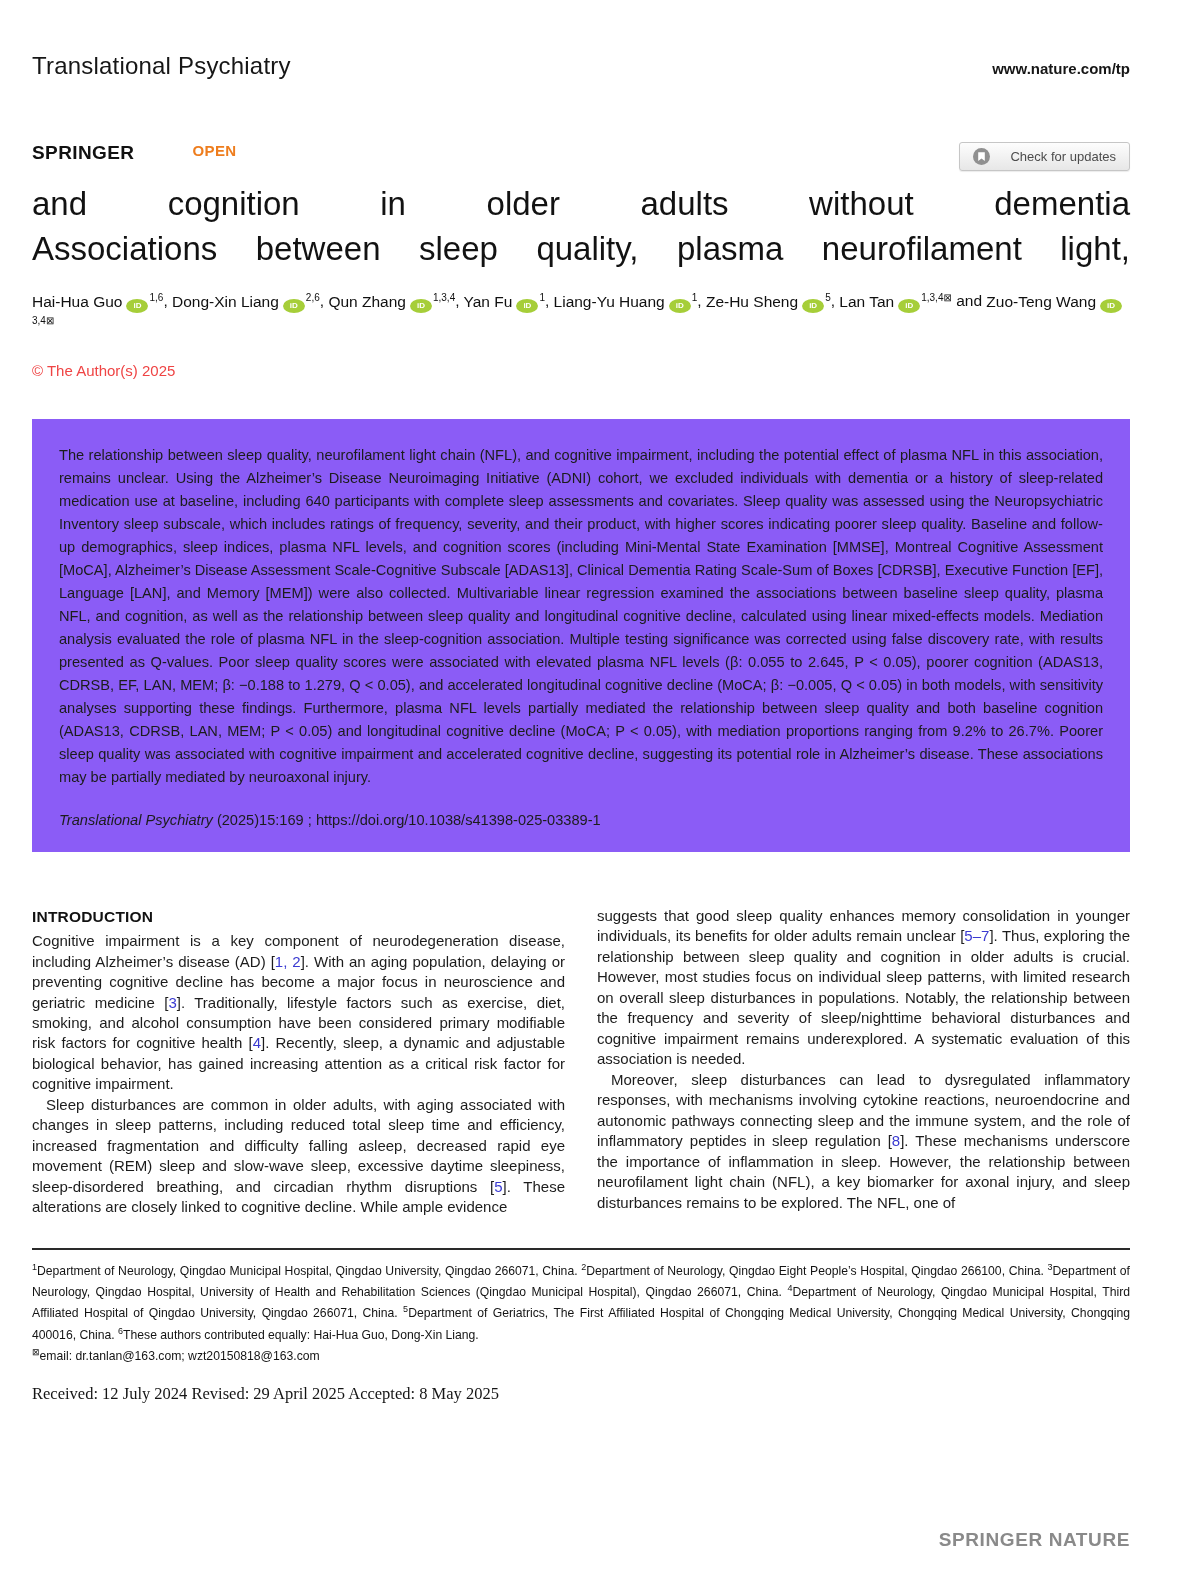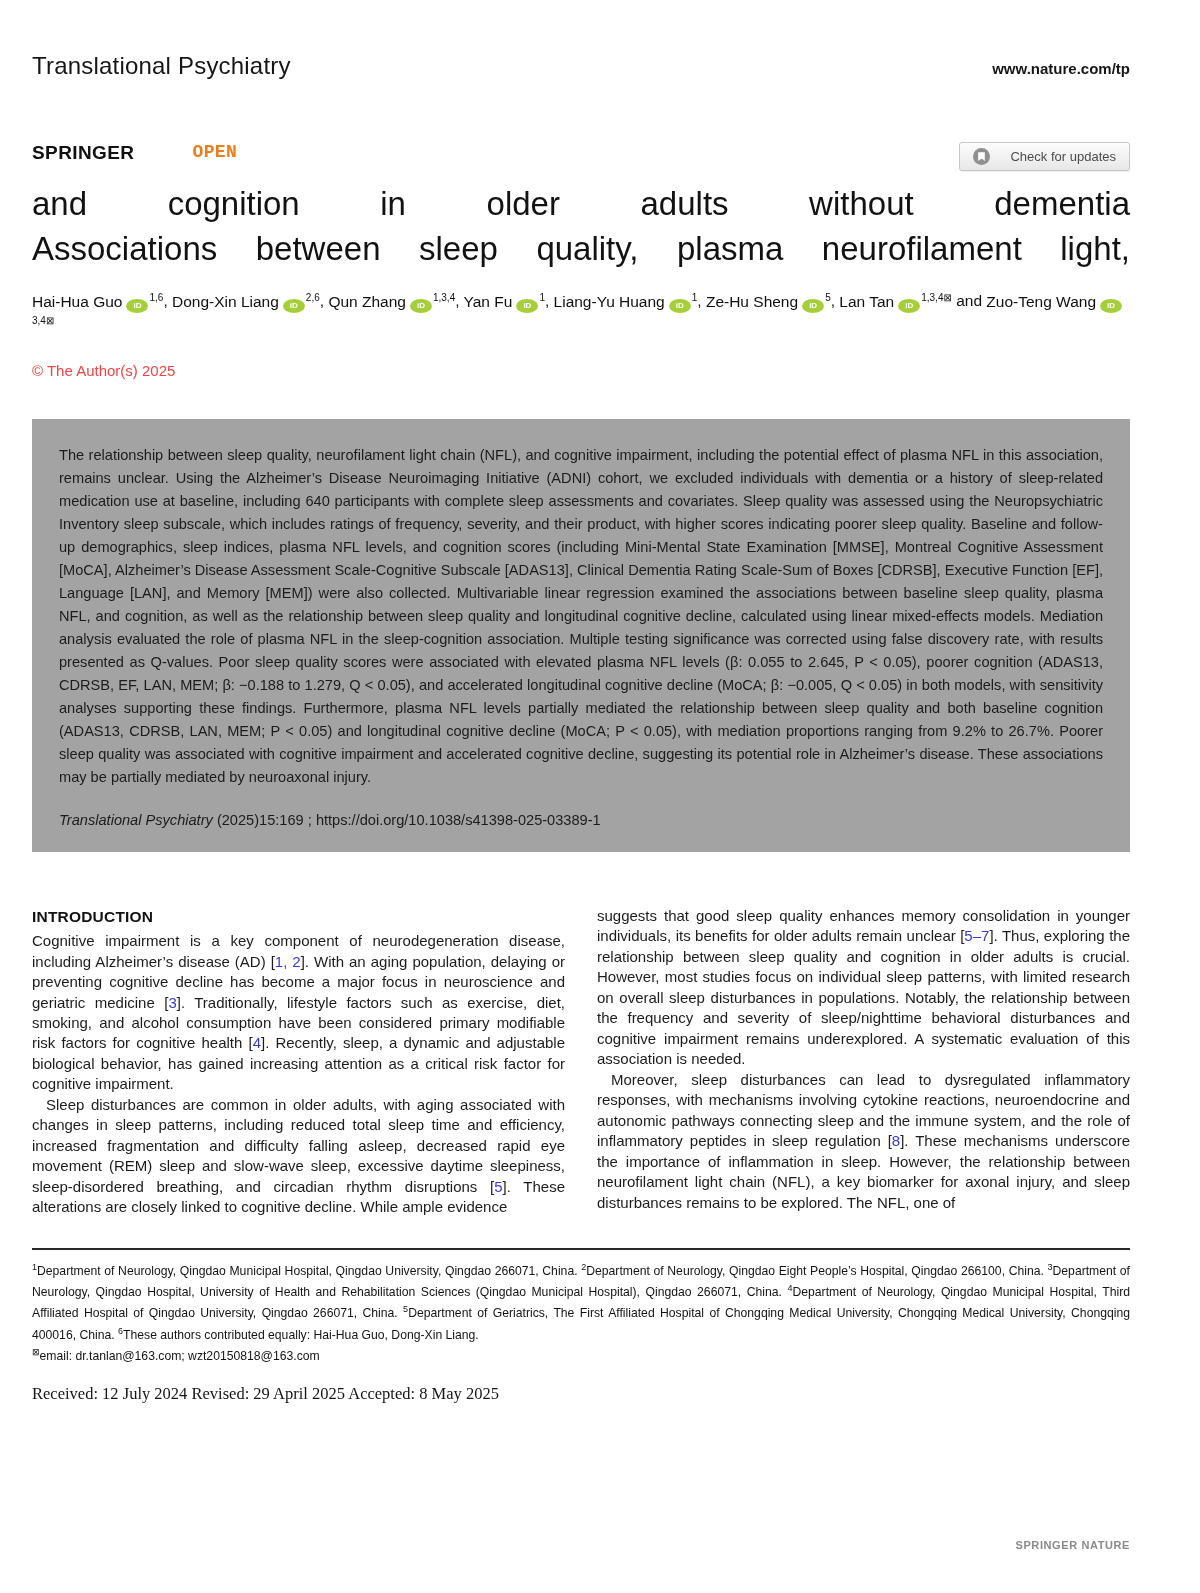--- a/index.html
+++ b/index.html
@@ -5,21 +5,21 @@
   html,body{margin:0;padding:0;background:#fff;}
   body{width:1200px;height:1593px;overflow:hidden;font-family:"Liberation Sans",sans-serif;color:#1b1b1b;}
   .page{padding:52px 70px 0 32px;box-sizing:border-box;width:1200px;height:1593px;position:relative;}
 
   .masthead{display:flex;justify-content:space-between;align-items:baseline;}
   .journal-name{font-size:24px;letter-spacing:.2px;color:#161616;}
   .site-url{font-size:15px;font-weight:700;color:#161616;}
 
   .article-row{margin-top:62px;display:flex;align-items:flex-start;}
   .article-type{font-size:19px;font-weight:700;letter-spacing:.4px;color:#111;}
-  .open-label{font-size:18px;font-weight:700;letter-spacing:.4px;margin-left:58px;font-family:Liberation Mono, monospace;}
+  .open-label{font-size:15px;font-weight:700;letter-spacing:.4px;margin-left:58px;}
   .update-badge{margin-left:auto;display:inline-flex;align-items:center;gap:20px;
     border:1px solid #c6c6c6;border-radius:3px;background:linear-gradient(#fdfdfd,#e7e7e7);
     padding:5px 13px;font-size:13px;color:#4c4c4c;box-shadow:0 1px 1px rgba(0,0,0,.08);}
   .update-badge svg{display:block;}
 
   .title{margin-top:10px;font-size:33px;line-height:1.37;color:#121212;}
   .title .tline{text-align:justify;text-align-last:justify;}
 
   .authors{margin-top:18px;font-size:15.5px;line-height:1.5;color:#101010;}
   .orcid{display:inline-block;width:22px;height:14px;border-radius:50%;background:#a6ce39;color:#fff;
@@ -42,21 +42,21 @@
   .ref{color:#3a3ad1;}
 
   .foot-rule{border:none;border-top:2.5px solid #2a2a2a;margin:30px 0 10px 0;}
   .affiliations{font-size:12.2px;line-height:1.58;text-align:justify;color:#141414;margin:0;}
   .affiliations sup{font-size:9px;}
   .email-line{font-size:12.2px;margin-top:2px;color:#141414;}
   .email-line sup{font-size:9px;}
 
   .dates{margin-top:18px;font-family:"Liberation Serif",serif;font-size:16.5px;line-height:1.55;color:#151515;}
 
-  .publisher{position:absolute;right:70px;bottom:42px;font-weight:700;font-size:11px;letter-spacing:.6px;color:#8a8a8a;}
+  .publisher{position:absolute;right:70px;bottom:42px;font-weight:700;font-size:19px;letter-spacing:.6px;color:#8a8a8a;}
 </style>
 </head>
 <body>
 
 <div class="page">
 
   <div class="masthead">
     <div class="journal-name">Translational Psychiatry</div>
     <div class="site-url">www.nature.com/tp</div>
   </div>
@@ -75,21 +75,21 @@
 
   <div class="title">
     <div class="tline">and cognition in older adults without dementia</div>
     <div class="tline">Associations between sleep quality, plasma neurofilament light,</div>
   </div>
 
   <div class="authors"><span>Hai-Hua Guo<span class="orcid" style="background:#a6ce39">iD</span><sup>1,6</sup></span>, <span>Dong-Xin Liang<span class="orcid" style="background:#a6ce39">iD</span><sup>2,6</sup></span>, <span>Qun Zhang<span class="orcid" style="background:#a6ce39">iD</span><sup>1,3,4</sup></span>, <span>Yan Fu<span class="orcid" style="background:#a6ce39">iD</span><sup>1</sup></span>, <span>Liang-Yu Huang<span class="orcid" style="background:#a6ce39">iD</span><sup>1</sup></span>, <span>Ze-Hu Sheng<span class="orcid" style="background:#a6ce39">iD</span><sup>5</sup></span>, <span>Lan Tan<span class="orcid" style="background:#a6ce39">iD</span><sup>1,3,4<span class="env">⊠</span></sup></span> and <span>Zuo-Teng Wang<span class="orcid" style="background:#a6ce39">iD</span><sup>3,4<span class="env">⊠</span></sup></span></div>
 
   <div class="copyright">© The Author(s) 2025</div>
 
-  <div class="abstract-box" style="background: #a3a3a3;">
+  <div class="abstract-box" style="background: #8b5cf6;">
     <p class="abstract-text">The relationship between sleep quality, neurofilament light chain (NFL), and cognitive impairment, including the potential effect of plasma NFL in this association, remains unclear. Using the Alzheimer’s Disease Neuroimaging Initiative (ADNI) cohort, we excluded individuals with dementia or a history of sleep-related medication use at baseline, including 640 participants with complete sleep assessments and covariates. Sleep quality was assessed using the Neuropsychiatric Inventory sleep subscale, which includes ratings of frequency, severity, and their product, with higher scores indicating poorer sleep quality. Baseline and follow-up demographics, sleep indices, plasma NFL levels, and cognition scores (including Mini-Mental State Examination [MMSE], Montreal Cognitive Assessment [MoCA], Alzheimer’s Disease Assessment Scale-Cognitive Subscale [ADAS13], Clinical Dementia Rating Scale-Sum of Boxes [CDRSB], Executive Function [EF], Language [LAN], and Memory [MEM]) were also collected. Multivariable linear regression examined the associations between baseline sleep quality, plasma NFL, and cognition, as well as the relationship between sleep quality and longitudinal cognitive decline, calculated using linear mixed-effects models. Mediation analysis evaluated the role of plasma NFL in the sleep-cognition association. Multiple testing significance was corrected using false discovery rate, with results presented as Q-values. Poor sleep quality scores were associated with elevated plasma NFL levels (β: 0.055 to 2.645, P &lt; 0.05), poorer cognition (ADAS13, CDRSB, EF, LAN, MEM; β: −0.188 to 1.279, Q &lt; 0.05), and accelerated longitudinal cognitive decline (MoCA; β: −0.005, Q &lt; 0.05) in both models, with sensitivity analyses supporting these findings. Furthermore, plasma NFL levels partially mediated the relationship between sleep quality and both baseline cognition (ADAS13, CDRSB, LAN, MEM; P &lt; 0.05) and longitudinal cognitive decline (MoCA; P &lt; 0.05), with mediation proportions ranging from 9.2% to 26.7%. Poorer sleep quality was associated with cognitive impairment and accelerated cognitive decline, suggesting its potential role in Alzheimer’s disease. These associations may be partially mediated by neuroaxonal injury.</p>
     <p class="citation-line">
       <span class="cit-journal">Translational Psychiatry</span><span> (2025)15:169 ; https://doi.org/10.1038/s41398-025-03389-1</span>
     </p>
   </div>
 
   <div class="intro">
     <div class="col">
       <h2>INTRODUCTION</h2>
       <p>Cognitive impairment is a key component of neurodegeneration disease, including Alzheimer’s disease (AD) [<span class="ref" style="color: rgb(58, 58, 209);">1, 2</span>]. With an aging population, delaying or preventing cognitive decline has become a major focus in neuroscience and geriatric medicine [<span class="ref" style="color: rgb(58, 58, 209);">3</span>]. Traditionally, lifestyle factors such as exercise, diet, smoking, and alcohol consumption have been considered primary modifiable risk factors for cognitive health [<span class="ref" style="color: rgb(58, 58, 209);">4</span>]. Recently, sleep, a dynamic and adjustable biological behavior, has gained increasing attention as a critical risk factor for cognitive impairment.</p>

